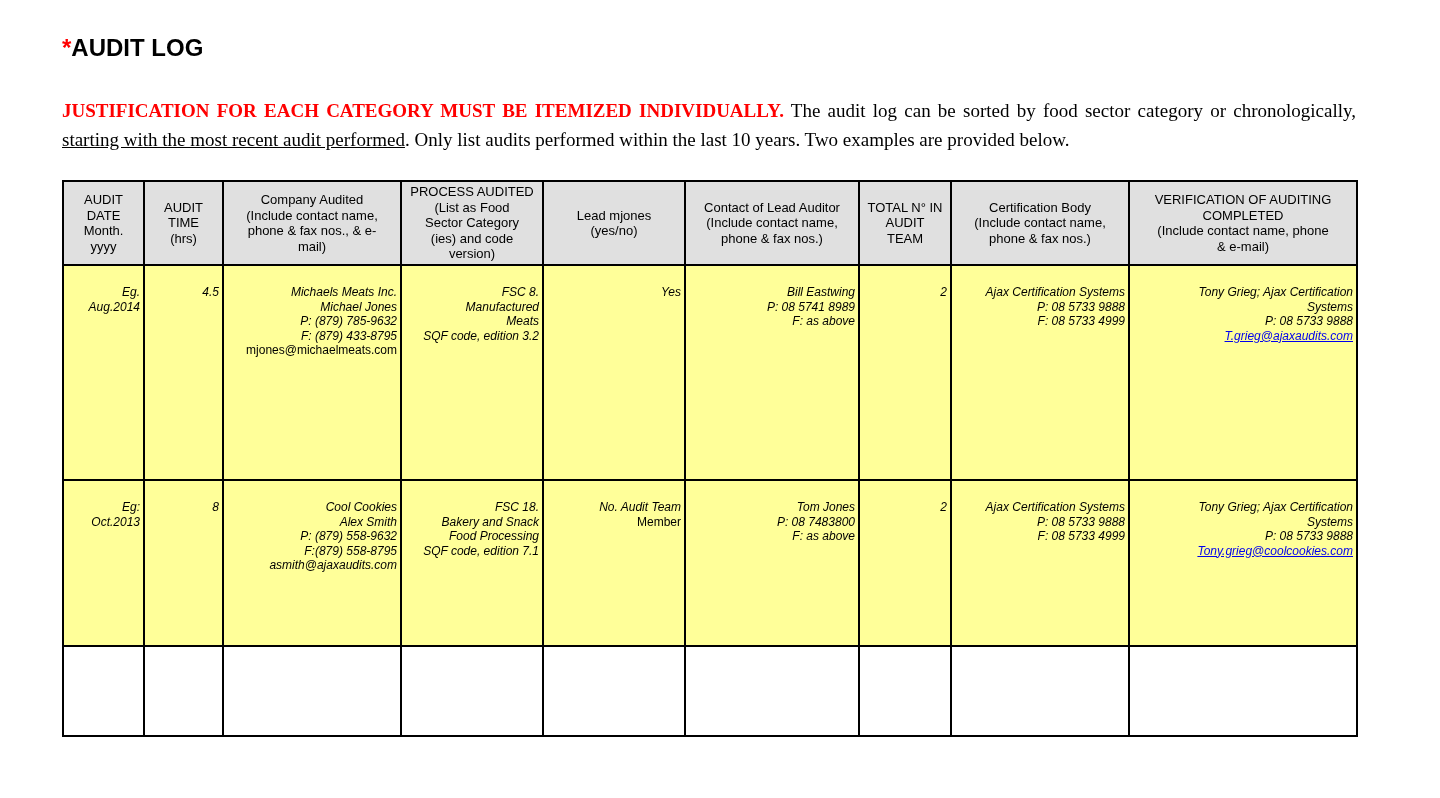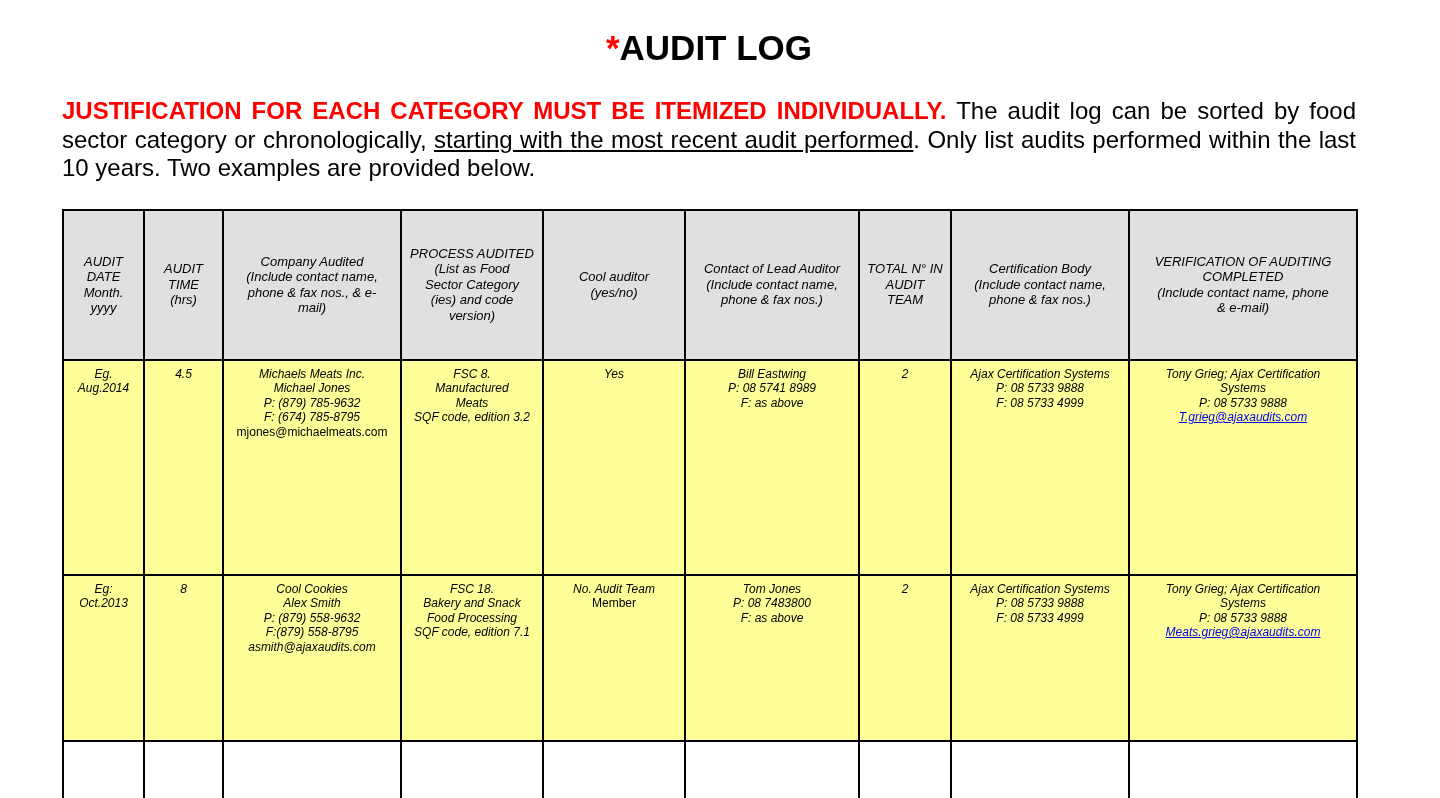--- a/index.html
+++ b/index.html
@@ -8,62 +8,62 @@
     width: 1440px; height: 798px;
     overflow: hidden;
     background: #ffffff;
     color: #000000;
     font-family: "Liberation Sans", "DejaVu Sans", sans-serif;
   }
   .doc { padding: 26px 84px 0 62px; }
 
   .title {
     margin: 2px 0 0 0;
-    text-align: center;
-    font-size: 35px;
+    font-size: 24px;
     font-weight: bold;
     line-height: 40px;
   }
   .red { color: #ff0000; }
 
   p.body-text {
     margin: 29px 0 0 0;
-    font-size: 24px;
+    font-size: 19px;
     line-height: 28.5px;
     text-align: justify;
+    font-family: Liberation Serif, serif;
   }
   .bold-red { color: #ff0000; font-weight: bold; }
   .ul { text-decoration: underline; }
 
   table.audit-table {
     margin-top: 26px;
     border-collapse: collapse;
     table-layout: fixed;
     width: 1294px;
   }
   th, td { border: 2px solid #000000; }
-  thead tr { height: 150px; font-style: italic; }
+  thead tr { height: 84px; }
   th {
     background: #e0e0e0;
     font-weight: normal;
     font-size: 13px;
     line-height: 15.5px;
     text-align: center;
     vertical-align: middle;
     white-space: pre-line;
     padding: 2px 1px;
   }
   td {
     background: #ffff99;
     vertical-align: top;
-    text-align: center;
+    text-align: right;
     font-size: 12px;
     font-style: italic;
     line-height: 14.5px;
-    padding: 6px 3px;
+    padding: 19px 3px;
   }
   tbody tr:nth-child(1) { height: 215px; }
   tbody tr:nth-child(2) { height: 166px; }
   tbody tr:nth-child(3) { height: 90px; }
   tbody tr.empty-row td { background: #ffffff; }
   .cell-line { display: block; }
   .cell-line.normal { font-style: normal; }
   a.cell-line.link { color: #0000ee; text-decoration: underline; font-style: italic; }
 </style>
 </head>
@@ -99,21 +99,21 @@
 (hrs)</th>
         <th>Company Audited
 (Include contact name,
 phone &amp; fax nos., &amp; e-
 mail)</th>
         <th>PROCESS AUDITED
 (List as Food
 Sector Category
 (ies) and code
 version)</th>
-        <th>Cool auditor
+        <th>Lead mjones
 (yes/no)</th>
         <th>Contact of Lead Auditor
 (Include contact name,
 phone &amp; fax nos.)</th>
         <th>TOTAL N° IN
 AUDIT
 TEAM</th>
         <th>Certification Body
 (Include contact name,
 phone &amp; fax nos.)</th>
@@ -129,21 +129,21 @@
             <span class="cell-line">Eg.</span>
             <span class="cell-line">Aug.2014</span>
           </td>
           <td>
             <span class="cell-line">4.5</span>
           </td>
           <td>
             <span class="cell-line">Michaels Meats Inc.</span>
             <span class="cell-line">Michael Jones</span>
             <span class="cell-line">P: (879) 785-9632</span>
-            <span class="cell-line">F: (674) 785-8795</span>
+            <span class="cell-line">F: (879) 433-8795</span>
             <span class="cell-line normal">mjones@michaelmeats.com</span>
           </td>
           <td>
             <span class="cell-line">FSC 8.</span>
             <span class="cell-line">Manufactured</span>
             <span class="cell-line">Meats</span>
             <span class="cell-line">SQF code, edition 3.2</span>
           </td>
           <td>
             <span class="cell-line">Yes</span>
@@ -203,21 +203,21 @@
           </td>
           <td>
             <span class="cell-line">Ajax Certification Systems</span>
             <span class="cell-line">P: 08 5733 9888</span>
             <span class="cell-line">F: 08 5733 4999</span>
           </td>
           <td>
             <span class="cell-line">Tony Grieg; Ajax Certification</span>
             <span class="cell-line">Systems</span>
             <span class="cell-line">P: 08 5733 9888</span>
-            <a href="#" class="cell-line link">Meats.grieg@ajaxaudits.com</a>
+            <a href="#" class="cell-line link">Tony.grieg@coolcookies.com</a>
           </td>
         </tr>
         <tr class="empty-row">
           <td></td>
           <td></td>
           <td></td>
           <td></td>
           <td></td>
           <td></td>
           <td></td>

